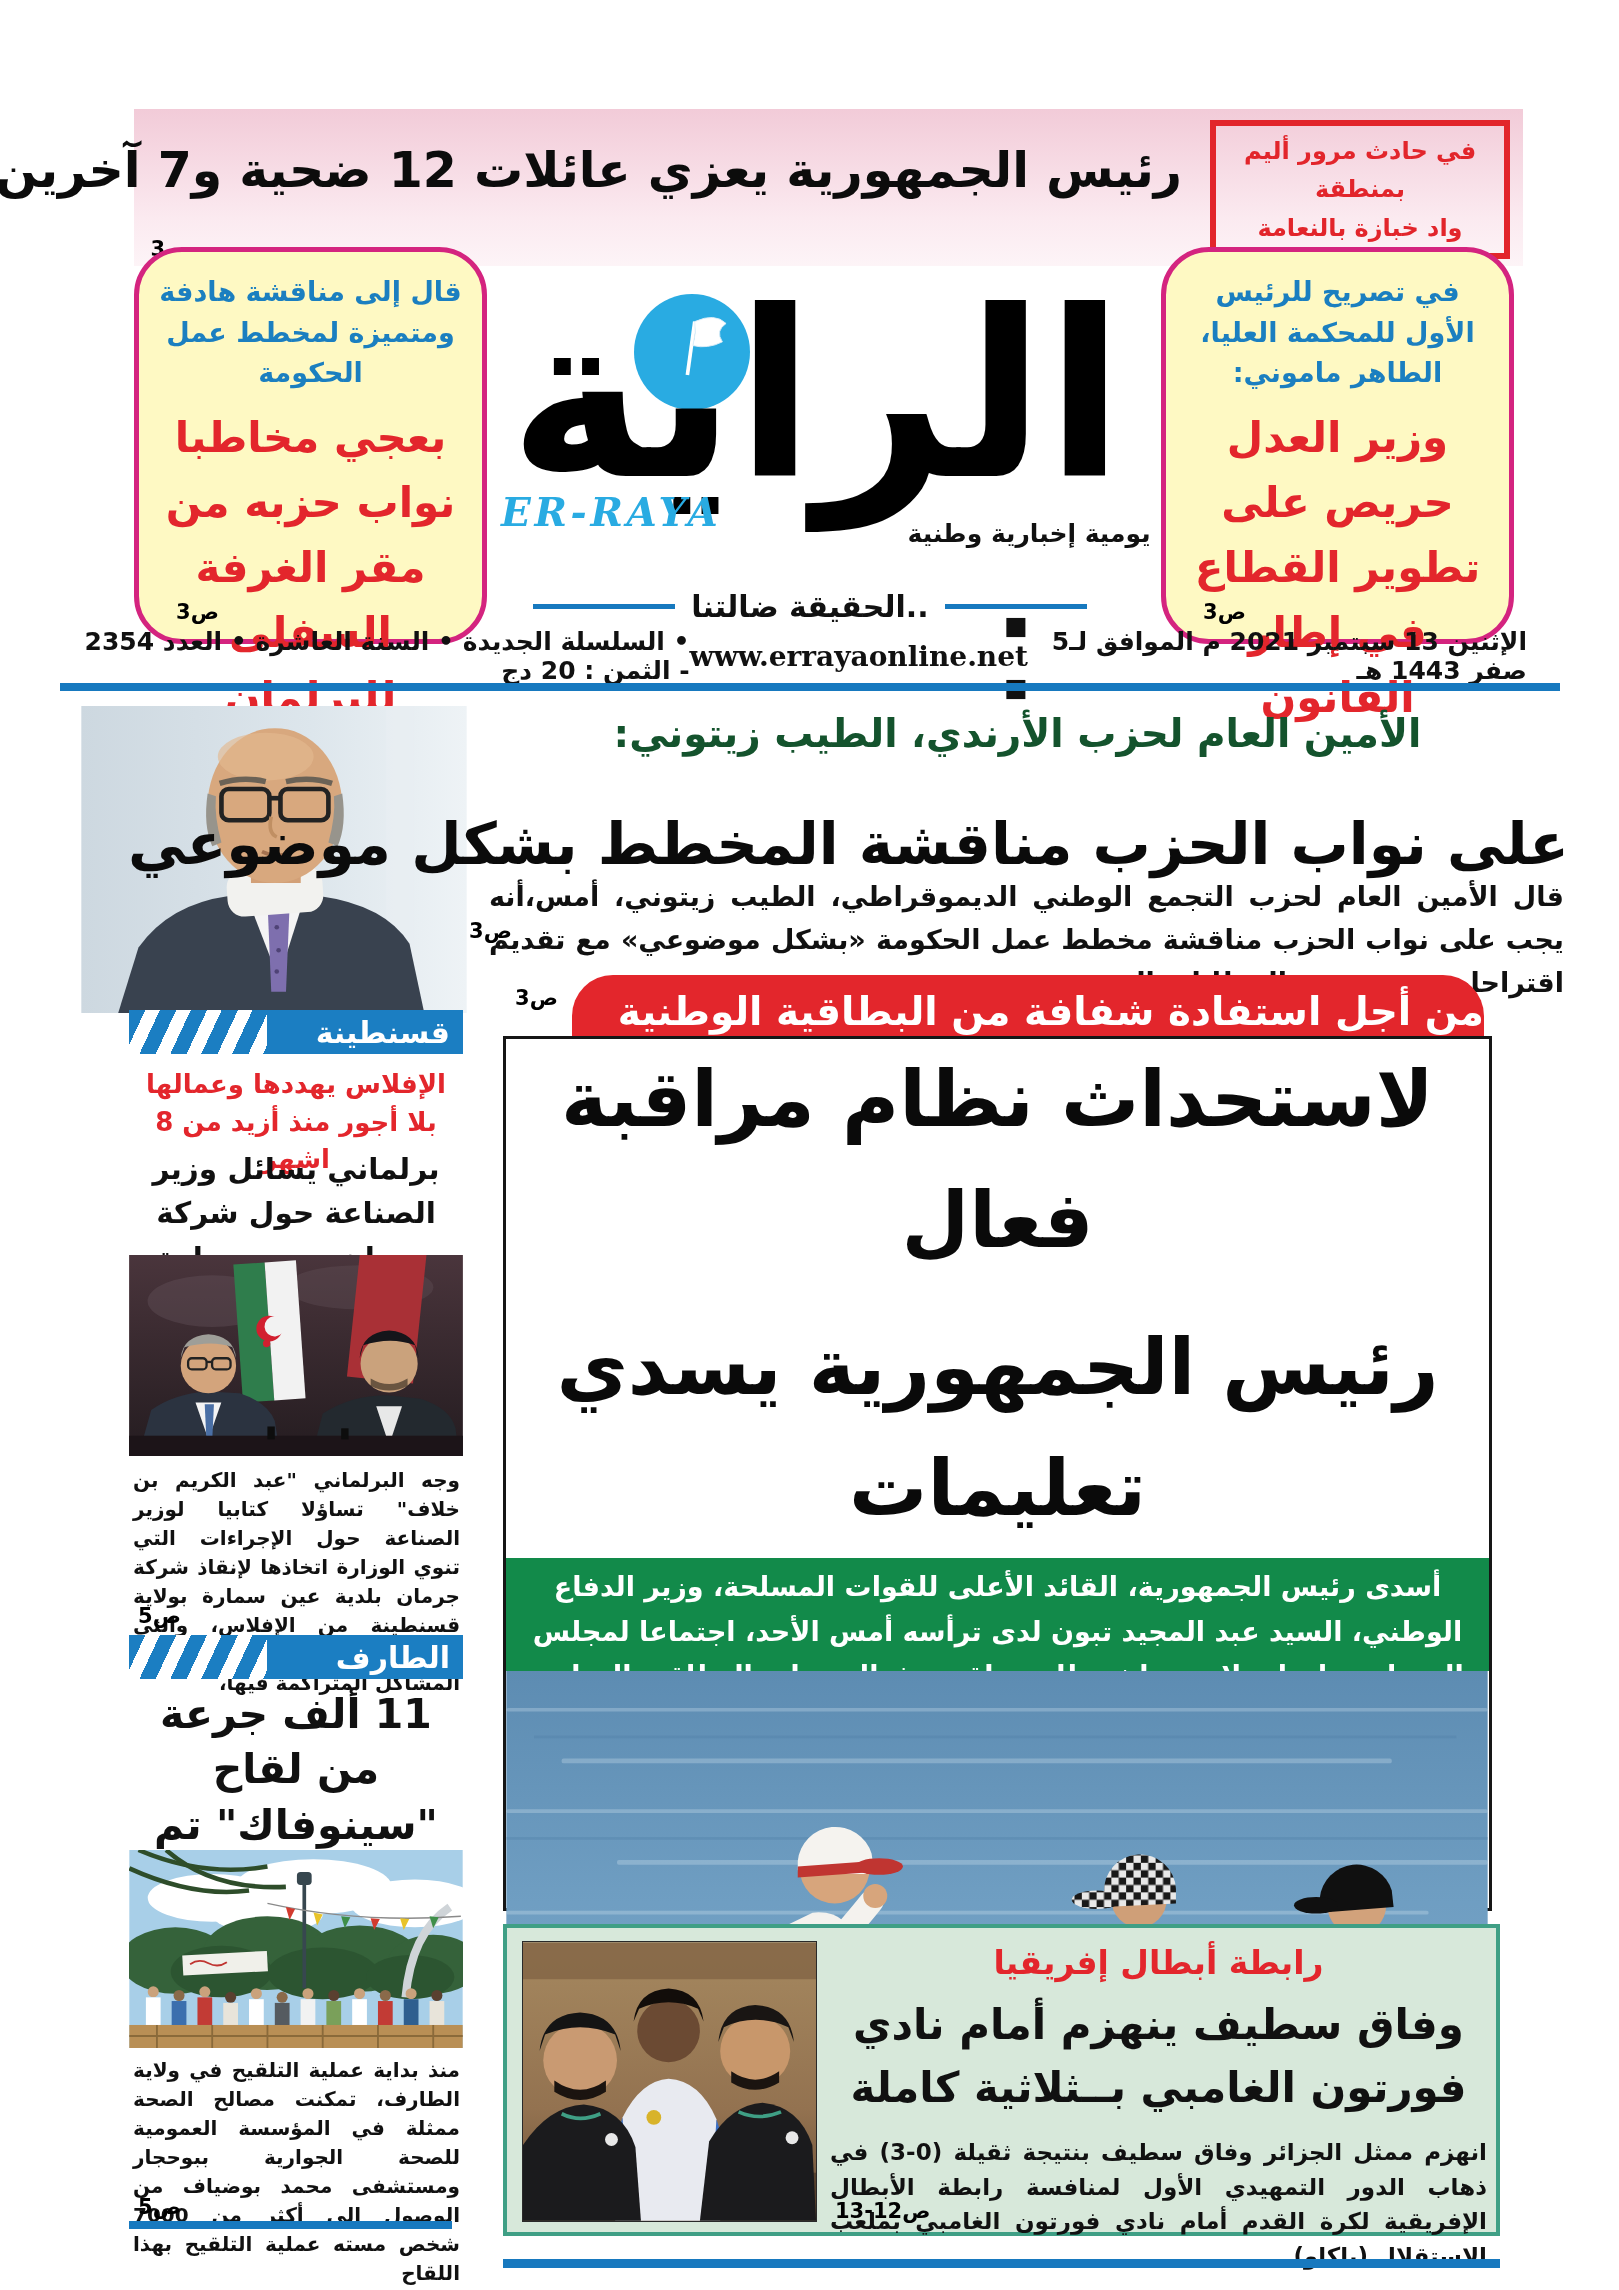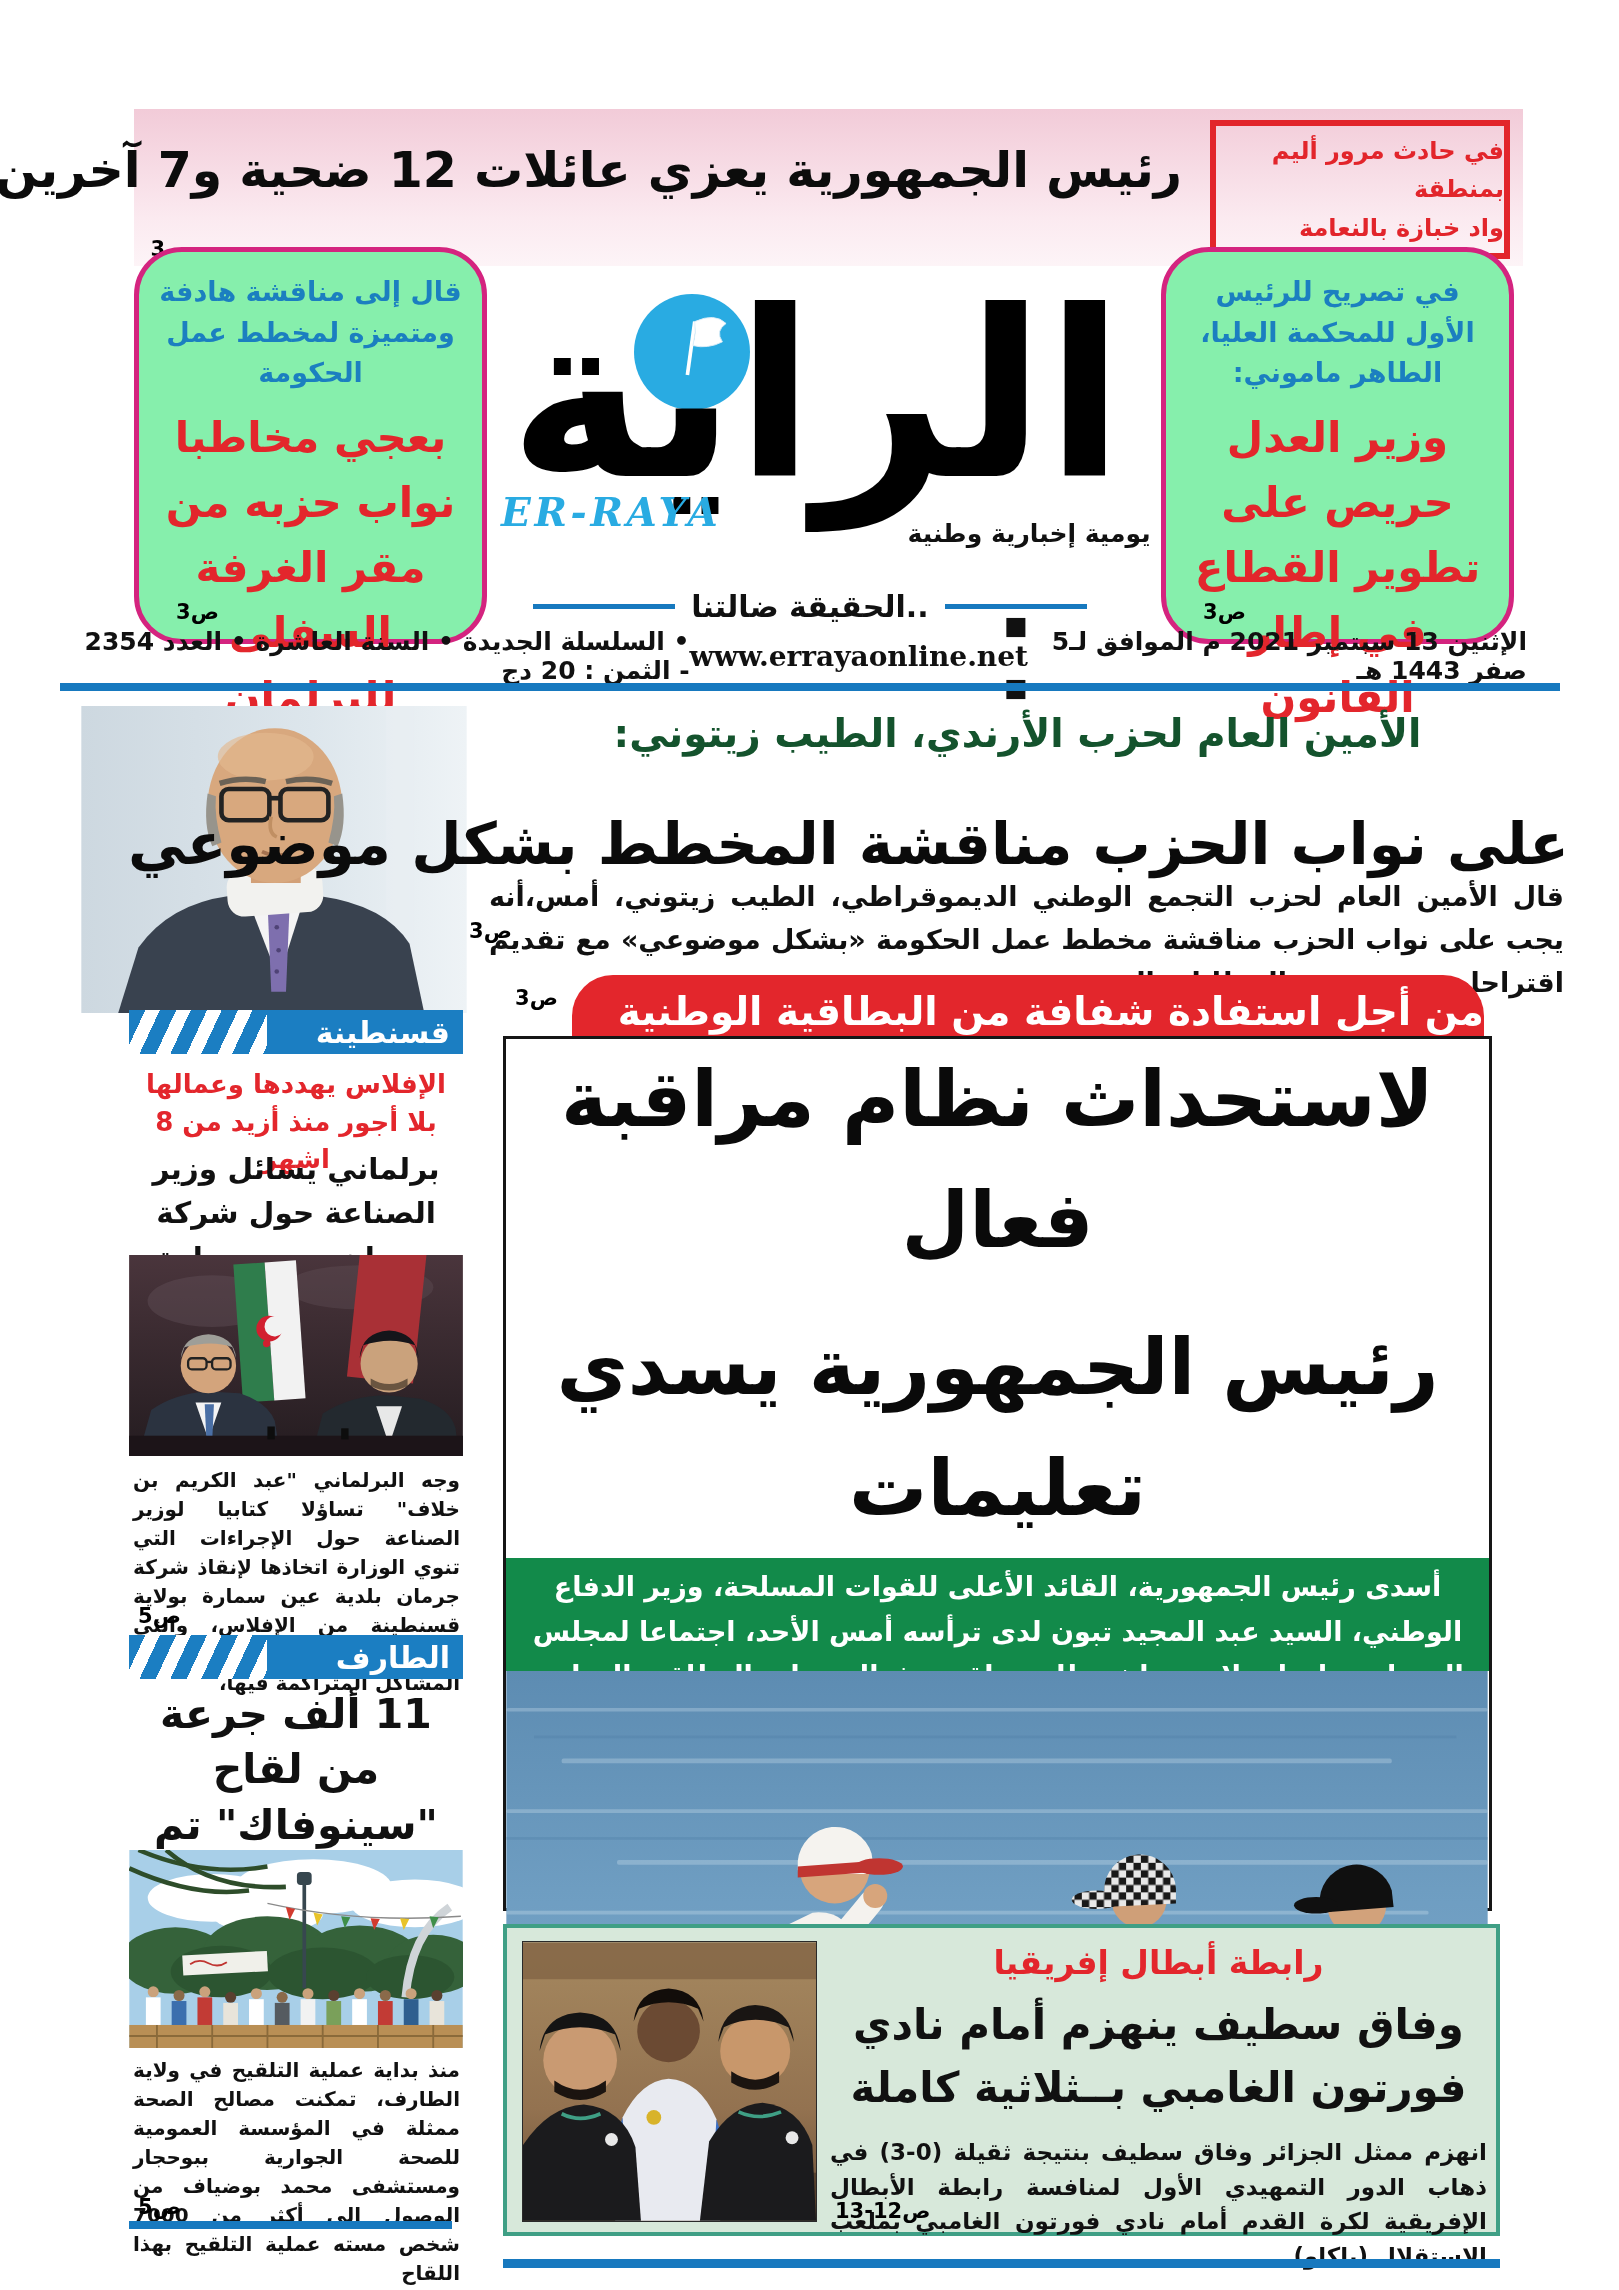--- a/index.html
+++ b/index.html
@@ -8,26 +8,26 @@
   .abs{position:absolute;}
   .ar{direction:rtl;}
 
   
   .top-banner{left:134px;top:109px;width:1389px;height:157px;
       background:linear-gradient(#f2cbd8,#fbeaf0 70%,#fdf4f7);}
   .top-banner-headline{left:23px;right:341px;top:33px;text-align:center;white-space:nowrap;
       font-size:49px;color:#0c0c0c;letter-spacing:-0.9px;}
   .top-banner-sidebox{right:13px;top:11px;width:288px;height:127px;border:6.5px solid #e2252b;
       color:#e2252b;font-size:24px;line-height:1.6;display:flex;flex-direction:column;
-      justify-content:center;}
+      justify-content:center;text-align:center;}
   .pageref{font-size:21px;color:#000;}
   .top-banner .pageref{position:absolute;left:16.6px;bottom:5.5px;}
 
   
-  .pink-box{width:321px;height:358px;border:5.5px solid #d4247f;border-radius:48px;background:#86efac;
+  .pink-box{width:321px;height:358px;border:5.5px solid #d4247f;border-radius:48px;background:#fef9c3;
       padding:20px 11px 9.2px;box-sizing:content-box;text-align:center;}
   .pink-box.left{left:134px;top:247px;}
   .pink-box.right{left:1161px;top:247px;}
   .pink-box .kicker{color:#1b7fc0;font-size:27px;line-height:1.5;}
   .pink-box .headline{color:#e3262c;font-size:42px;line-height:1.55;margin-top:11px;}
   .pink-box .pageref{position:absolute;left:37px;bottom:14.8px;}
 
   
   .masthead{left:475px;top:257px;width:683px;height:332px;}
   .logo-circle{left:159px;top:37px;width:116px;height:116px;border-radius:50%;background:#29abe2;z-index:1;}

